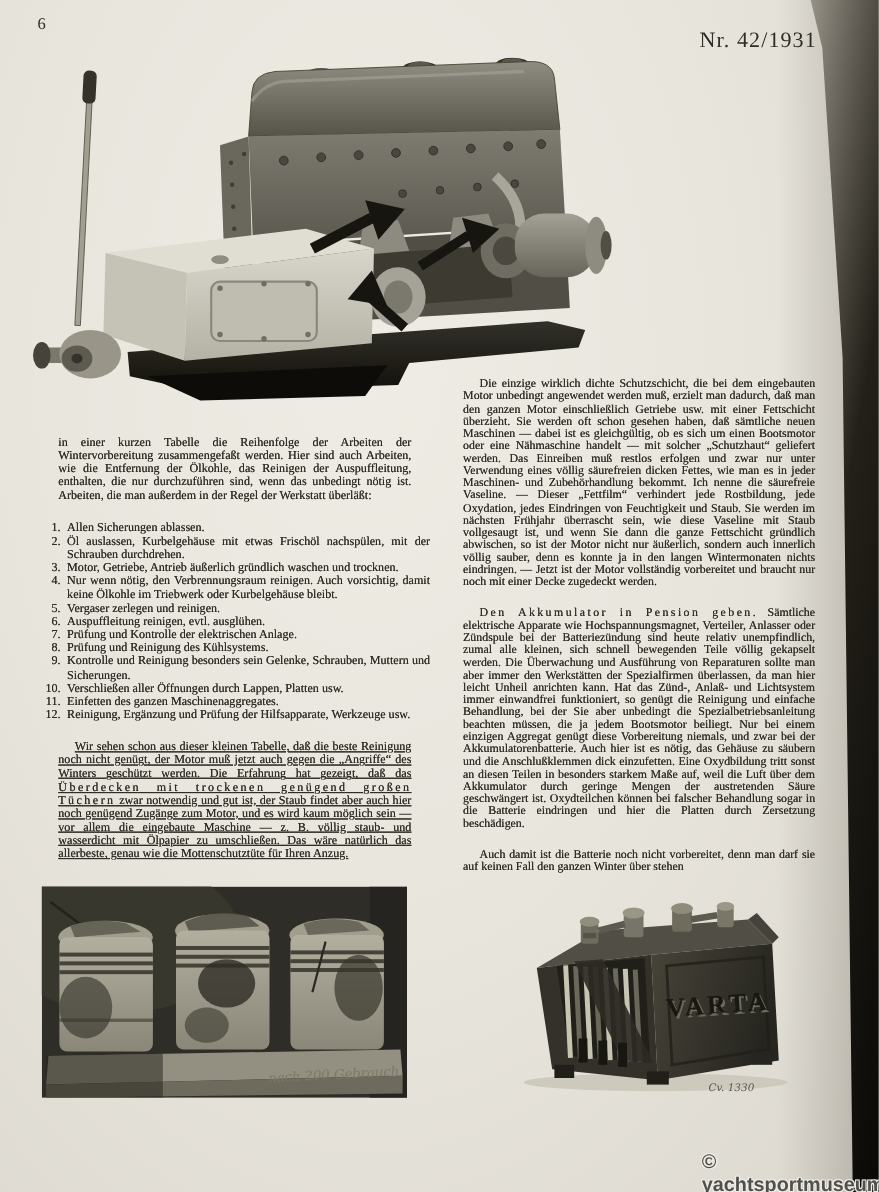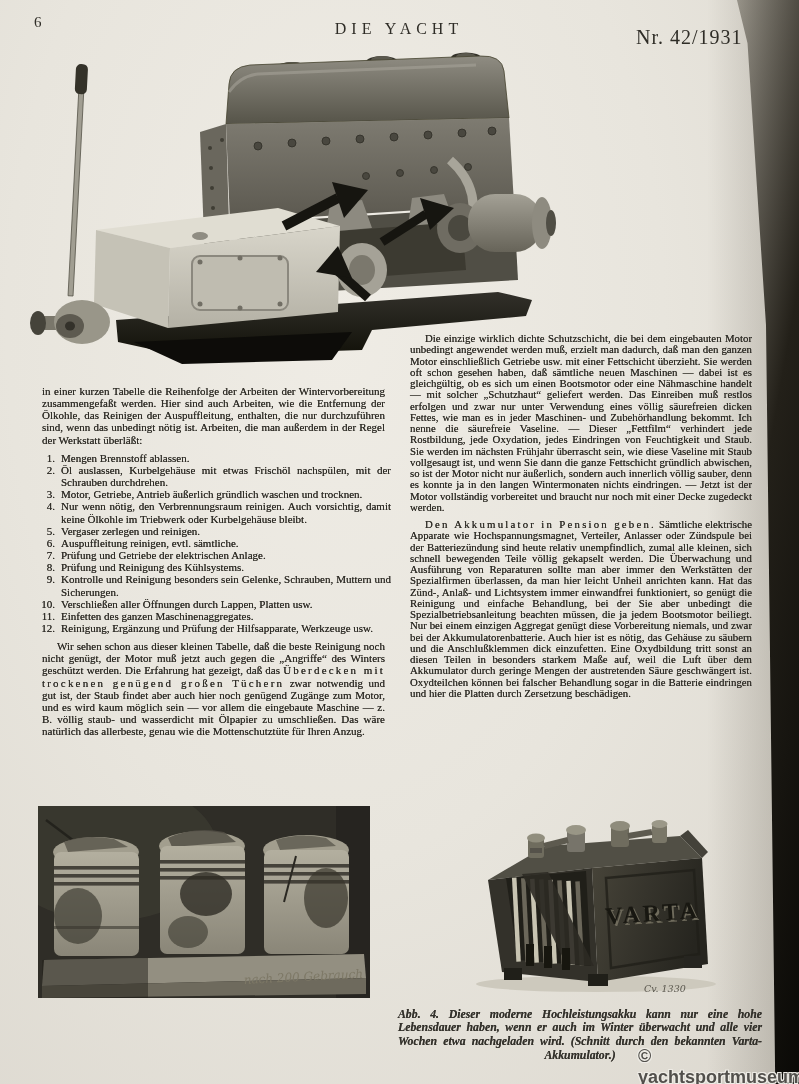--- a/index.html
+++ b/index.html
@@ -15,30 +15,30 @@
     background:linear-gradient(100deg, rgba(85,80,68,0.45) 0%, #232019 45%, #0a0906 100%);
     clip-path:polygon(6% 0, 100% 0, 100% 100%, 64% 100%, 50% 30%, 22% 4%); }
   
   .pnum  { position:absolute; left:34px;  top:14px; font-size:15px; }
   .jtitle{ position:absolute; left:289px; top:20px; width:220px; text-align:center;
            font-size:16px; letter-spacing:5px; }
   .issue { position:absolute; left:636px; top:26px; font-size:20px; letter-spacing:1px; }
   
   .col { position:absolute; text-align:justify; color:#2f2d27;
          text-shadow:0 0 0.35px rgba(40,38,32,0.9); }
-  .col p { margin:6px; }
+  .col p { margin:17px; }
   .left  { left:36px;  top:379px; width:355px; height:427px;
            font-size:11px; line-height:12.15px; overflow:hidden; }
   .right { left:404px; top:327px; width:354px; height:489px;
            font-size:10.8px; line-height:11.25px; overflow:hidden; }
   .ind   { text-indent:15px; }
   ol.checklist { list-style:none; margin:2px 0 0; padding:0; counter-reset:it; }
   ol.checklist li { counter-increment:it; position:relative; padding-left:25px; }
   ol.checklist li::before { content:counter(it) "."; position:absolute; left:0; width:19px; text-align:right; }
-  .after { margin-top:2px; text-indent:15px; }
+  .after { margin-top:2px; text-indent:15px;text-decoration:underline; }
   .sperr { letter-spacing:2.2px; }
   
   figure { margin:0; position:absolute; }
   .fig-engine  { left:30px;  top:52px;  width:530px; height:316px; }
   .fig-pistons { left:38px;  top:806px; width:332px; height:192px; }
   .fig-battery { left:448px; top:816px; width:290px; height:180px; }
   .cap { position:absolute; font-style:italic; font-weight:bold; color:#33312b;
          text-shadow:0 0 0.3px rgba(40,38,32,0.8); }
   .cap2 { left:556px; top:62px;  width:192px; font-size:12px;   line-height:15.4px; text-align:justify; text-align-last:center; }
   .cap3 { left:26px;  top:1004px; width:368px; font-size:11.8px; line-height:14px;   text-align:center; }
@@ -48,21 +48,20 @@
     text-shadow:-1px -1px 0 #eeece6, 1px -1px 0 #eeece6, -1px 1px 0 #eeece6, 1px 1px 0 #eeece6; }
 </style>
 </head>
 <body>
 
 <div class="page">
 
   <div class="scan-soft"></div>
 
   <span class="pnum">6</span>
-  <span class="jtitle">DIE YACHT</span>
   <span class="issue">Nr. 42/1931</span>
 
   <figure class="fig-engine">
     <svg viewBox="0 0 530 316" width="530" height="316" aria-hidden="true">
       <defs>
         <linearGradient id="eHead" x1="0" y1="0" x2="0" y2="1">
             <stop offset="0" stop-color="#8f8c82"></stop>
             <stop offset="1" stop-color="#565449"></stop>
           </linearGradient>
         <linearGradient id="eBlock" x1="0" y1="0" x2="0" y2="1">
@@ -171,27 +170,27 @@
         <path d="M338 246 L304 216" stroke="#161510" stroke-width="9"></path>
           <polygon points="286,220 308,194 322,226" fill="#161510"></polygon>
       </g>
     </svg>
   </figure>
 
 
   <div class="col left">
     <p class="intro">in einer kurzen Tabelle die Reihenfolge der Arbeiten der Wintervorbereitung zusammengefaßt werden. Hier sind auch Arbeiten, wie die Entfernung der Ölkohle, das Reinigen der Auspuffleitung, enthalten, die nur durchzuführen sind, wenn das unbedingt nötig ist. Arbeiten, die man außerdem in der Regel der Werkstatt überläßt:</p>
     <ol class="checklist">
-      <li>Mengen Brennstoff ablassen.</li>
+      <li>Allen Sicherungen ablassen.</li>
       <li>Öl auslassen, Kurbelgehäuse mit etwas Frischöl nachspülen, mit der Schrauben durchdrehen.</li>
       <li>Motor, Getriebe, Antrieb äußerlich gründlich waschen und trocknen.</li>
       <li>Nur wenn nötig, den Verbrennungsraum reinigen. Auch vorsichtig, damit keine Ölkohle im Triebwerk oder Kurbelgehäuse bleibt.</li>
       <li>Vergaser zerlegen und reinigen.</li>
-      <li>Auspuffleitung reinigen, evtl. sämtliche.</li>
-      <li>Prüfung und Getriebe der elektrischen Anlage.</li>
+      <li>Auspuffleitung reinigen, evtl. ausglühen.</li>
+      <li>Prüfung und Kontrolle der elektrischen Anlage.</li>
       <li>Prüfung und Reinigung des Kühlsystems.</li>
       <li>Kontrolle und Reinigung besonders sein Gelenke, Schrauben, Muttern und Sicherungen.</li>
       <li>Verschließen aller Öffnungen durch Lappen, Platten usw.</li>
       <li>Einfetten des ganzen Maschinenaggregates.</li>
       <li>Reinigung, Ergänzung und Prüfung der Hilfsapparate, Werkzeuge usw.</li>
     </ol>
     <p class="after"><span>Wir sehen schon aus dieser kleinen Tabelle, daß die beste Reinigung noch nicht genügt, der Motor muß jetzt auch gegen die „Angriffe“ des Winters geschützt werden. Die Erfahrung hat gezeigt, daß das </span><span class="sperr">Überdecken mit trockenen genügend großen Tüchern</span><span> zwar notwendig und gut ist, der Staub findet aber auch hier noch genügend Zugänge zum Motor, und es wird kaum möglich sein — vor allem die eingebaute Maschine — z. B. völlig staub- und wasserdicht mit Ölpapier zu umschließen. Das wäre natürlich das allerbeste, genau wie die Mottenschutztüte für Ihren Anzug.</span></p>
   </div>
 
   <figure class="fig-pistons">
@@ -243,20 +242,21 @@
         <ellipse cx="62" cy="66" rx="22" ry="30" fill="#37352b" opacity="0.7"></ellipse>
       </g>
       <text x="206" y="178" font-size="12" font-style="italic" fill="#7d7866" font-family="'DejaVu Serif', serif" transform="rotate(-3 206 178)">nach 200 Gebrauch</text>
     </svg>
   </figure>
 
 
   <div class="col right">
     <p class="ind">Die einzige wirklich dichte Schutzschicht, die bei dem eingebauten Motor unbedingt angewendet werden muß, erzielt man dadurch, daß man den ganzen Motor einschließlich Getriebe usw. mit einer Fettschicht überzieht. Sie werden oft schon gesehen haben, daß sämtliche neuen Maschinen — dabei ist es gleichgültig, ob es sich um einen Bootsmotor oder eine Nähmaschine handelt — mit solcher „Schutzhaut“ geliefert werden. Das Einreiben muß restlos erfolgen und zwar nur unter Verwendung eines völlig säurefreien dicken Fettes, wie man es in jeder Maschinen- und Zubehörhandlung bekommt. Ich nenne die säurefreie Vaseline. — Dieser „Fettfilm“ verhindert jede Rostbildung, jede Oxydation, jedes Eindringen von Feuchtigkeit und Staub. Sie werden im nächsten Frühjahr überrascht sein, wie diese Vaseline mit Staub vollgesaugt ist, und wenn Sie dann die ganze Fettschicht gründlich abwischen, so ist der Motor nicht nur äußerlich, sondern auch innerlich völlig sauber, denn es konnte ja in den langen Wintermonaten nichts eindringen. — Jetzt ist der Motor vollständig vorbereitet und braucht nur noch mit einer Decke zugedeckt werden.</p>
     <p class="ind"><span class="sperr">Den Akkumulator in Pension geben.</span><span> Sämtliche elektrische Apparate wie Hochspannungsmagnet, Verteiler, Anlasser oder Zündspule bei der Batteriezündung sind heute relativ unempfindlich, zumal alle kleinen, sich schnell bewegenden Teile völlig gekapselt werden. Die Überwachung und Ausführung von Reparaturen sollte man aber immer den Werkstätten der Spezialfirmen überlassen, da man hier leicht Unheil anrichten kann. Hat das Zünd-, Anlaß- und Lichtsystem immer einwandfrei funktioniert, so genügt die Reinigung und einfache Behandlung, bei der Sie aber unbedingt die Spezialbetriebsanleitung beachten müssen, die ja jedem Bootsmotor beiliegt. Nur bei einem einzigen Aggregat genügt diese Vorbereitung niemals, und zwar bei der Akkumulatorenbatterie. Auch hier ist es nötig, das Gehäuse zu säubern und die Anschlußklemmen dick einzufetten. Eine Oxydbildung tritt sonst an diesen Teilen in besonders starkem Maße auf, weil die Luft über dem Akkumulator durch geringe Mengen der austretenden Säure geschwängert ist. Oxydteilchen können bei falscher Behandlung sogar in die Batterie eindringen und hier die Platten durch Zersetzung beschädigen.</span></p>
+    <p class="ind">Auch damit ist die Batterie noch nicht vorbereitet, denn man darf sie auf keinen Fall den ganzen Winter über stehen</p>
   </div>
 
   <figure class="fig-battery">
     <svg viewBox="0 0 290 180" width="290" height="180" aria-hidden="true">
       <defs>
         <linearGradient id="bR" x1="0" y1="0" x2="1" y2="0.3">
             <stop offset="0" stop-color="#474439"></stop>
             <stop offset="0.5" stop-color="#36342c"></stop>
             <stop offset="1" stop-color="#26251f"></stop>
           </linearGradient>
@@ -299,18 +299,17 @@
       <text x="207" y="107" text-anchor="middle" font-family="'Liberation Serif', serif" font-size="24" font-weight="bold" letter-spacing="3" fill="#6f6b5c" transform="rotate(-4 207 107)">VARTA</text>
       <text x="205" y="105" text-anchor="middle" font-family="'Liberation Serif', serif" font-size="24" font-weight="bold" letter-spacing="3" fill="#181711" transform="rotate(-4 205 105)">VARTA</text>
 
       <rect x="56" y="152" width="18" height="12" fill="#201f19"></rect>
         <rect x="140" y="158" width="20" height="12" fill="#201f19"></rect>
         <rect x="236" y="140" width="18" height="12" fill="#262520"></rect>
       <text x="196" y="176" font-size="9.5" font-style="italic" fill="#5a574e" font-family="'DejaVu Serif', serif">Cv. 1330</text>
     </svg>
   </figure>
 
-  <p class="cap cap4">Abb. 4. Dieser moderne Hochleistungsakku kann nur eine hohe Lebensdauer haben, wenn er auch im Winter überwacht und alle vier Wochen etwa nachgeladen wird. (Schnitt durch den bekannten Varta-Akkumulator.)</p>
 
   <div class="watermark">© yachtsportmuseum.de</div>
 
   <div class="scan-edge"></div>
 </div>
 
 </body></html>

